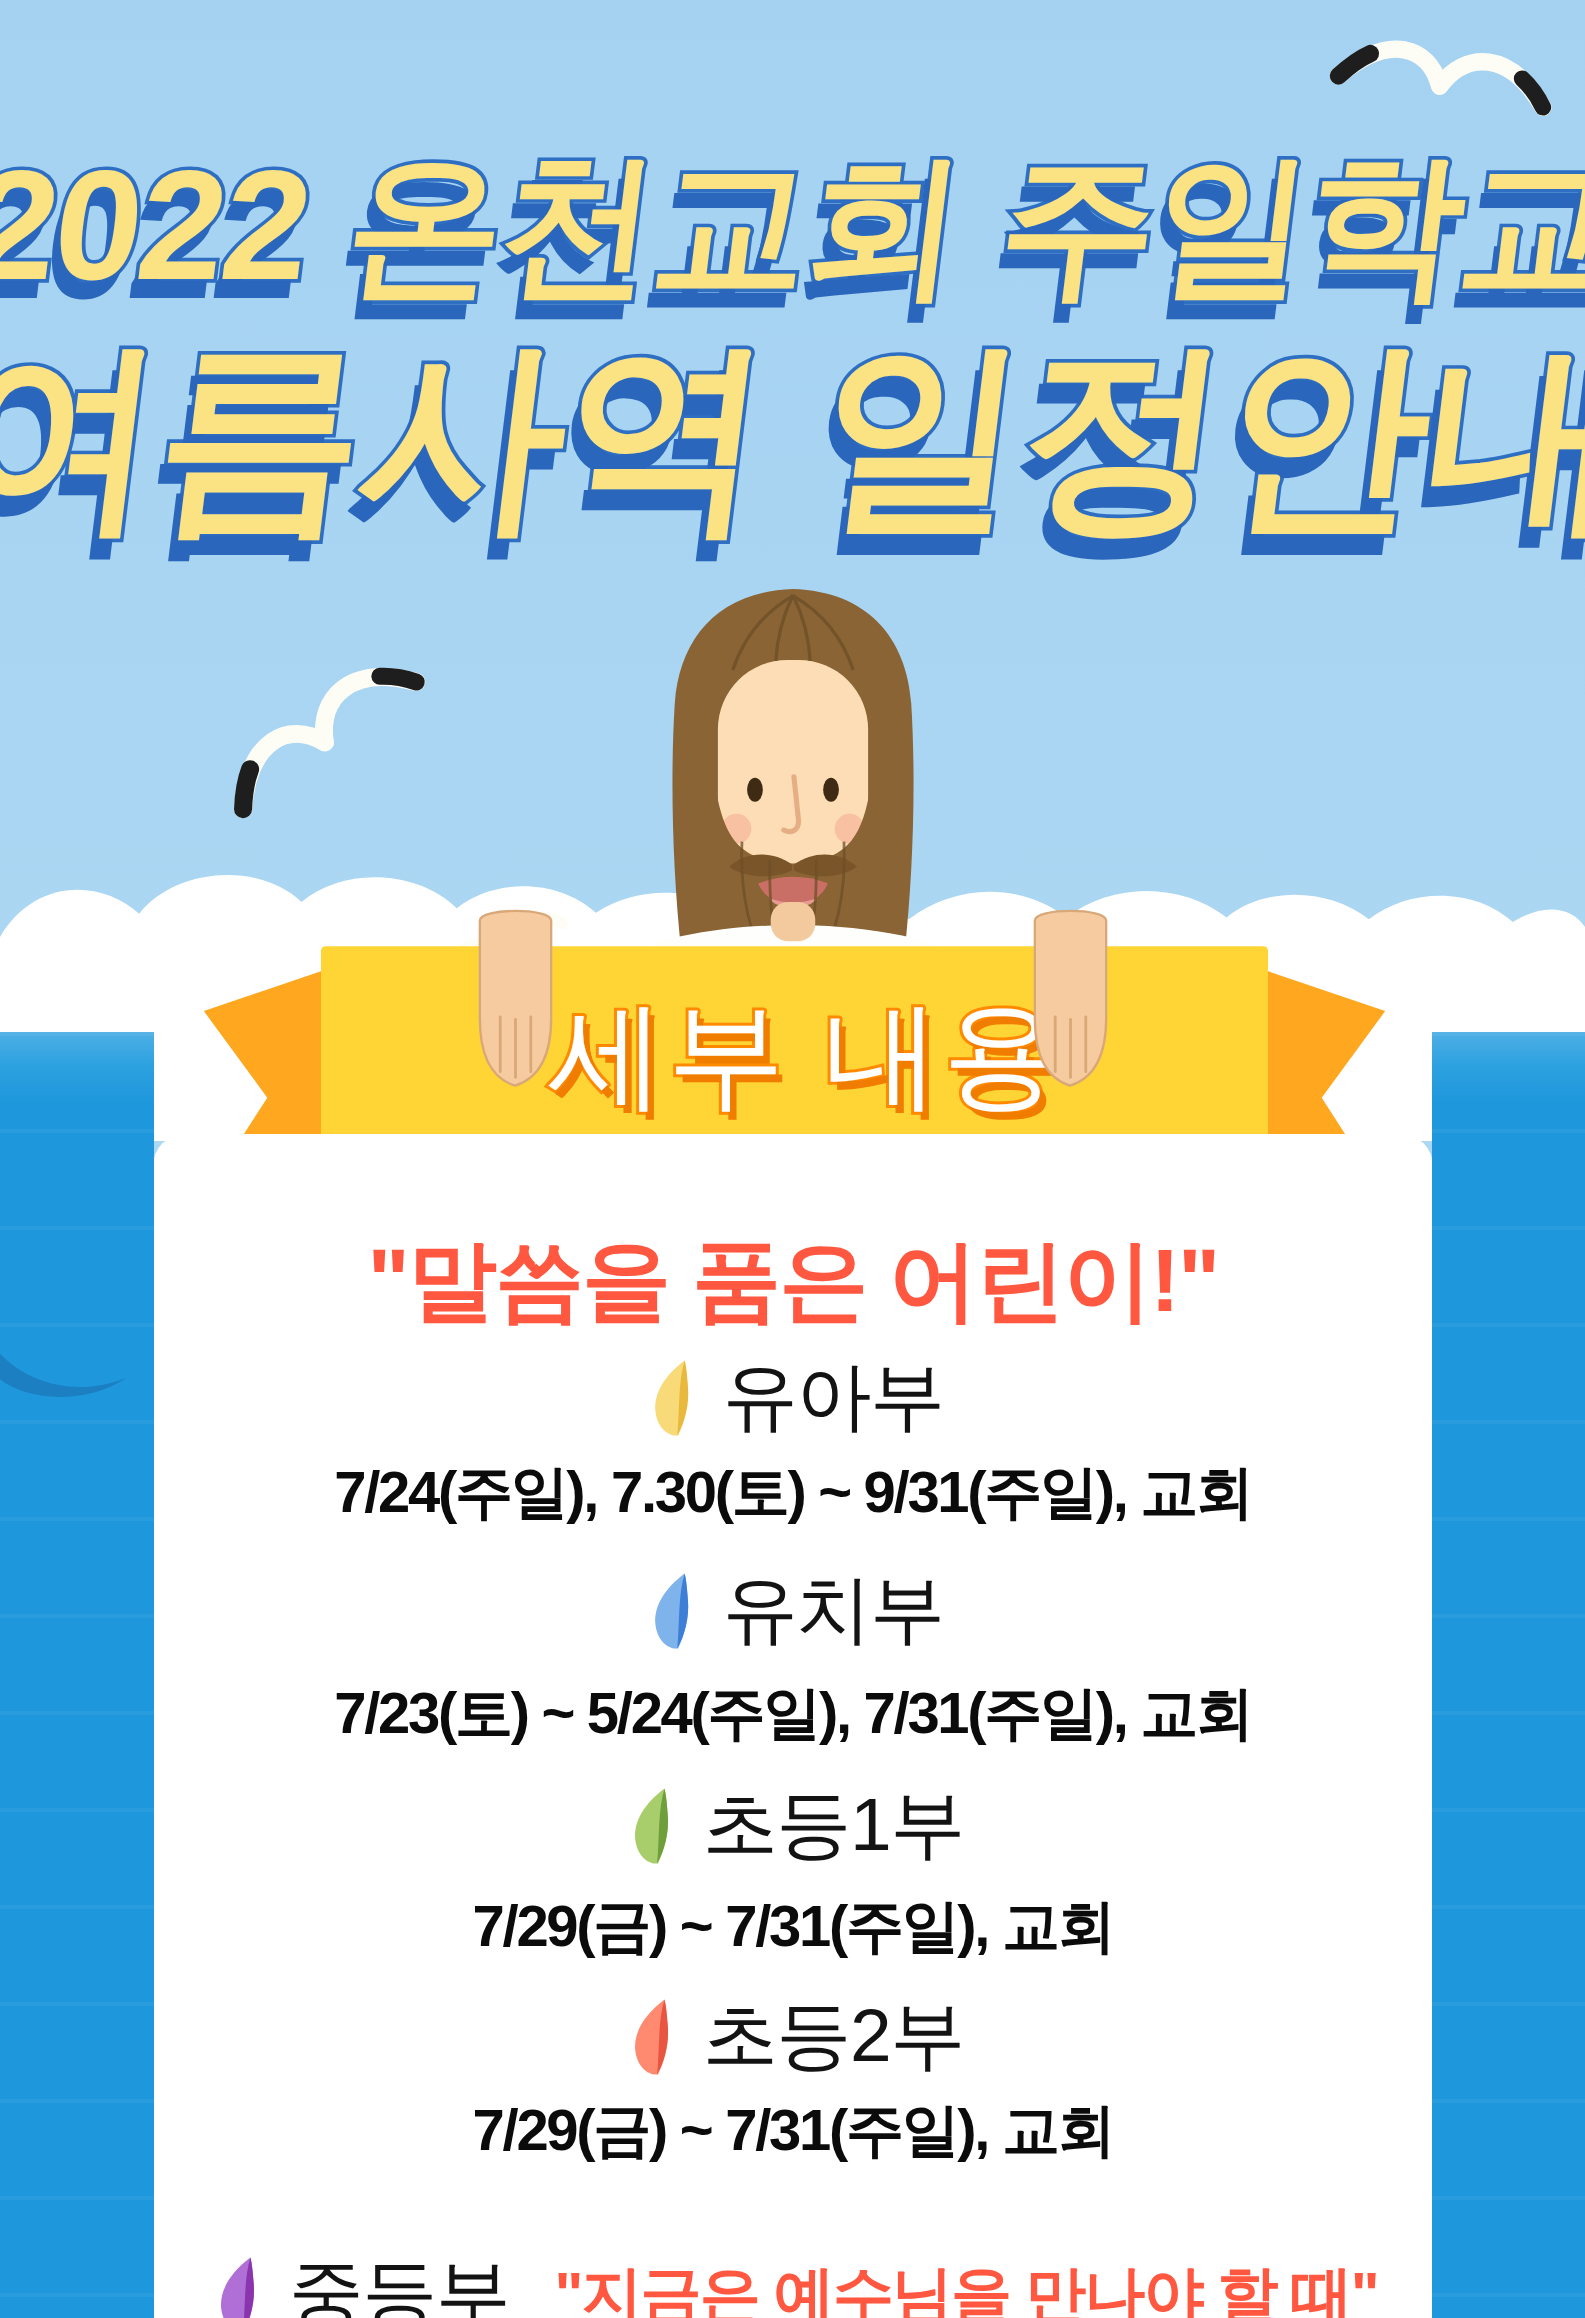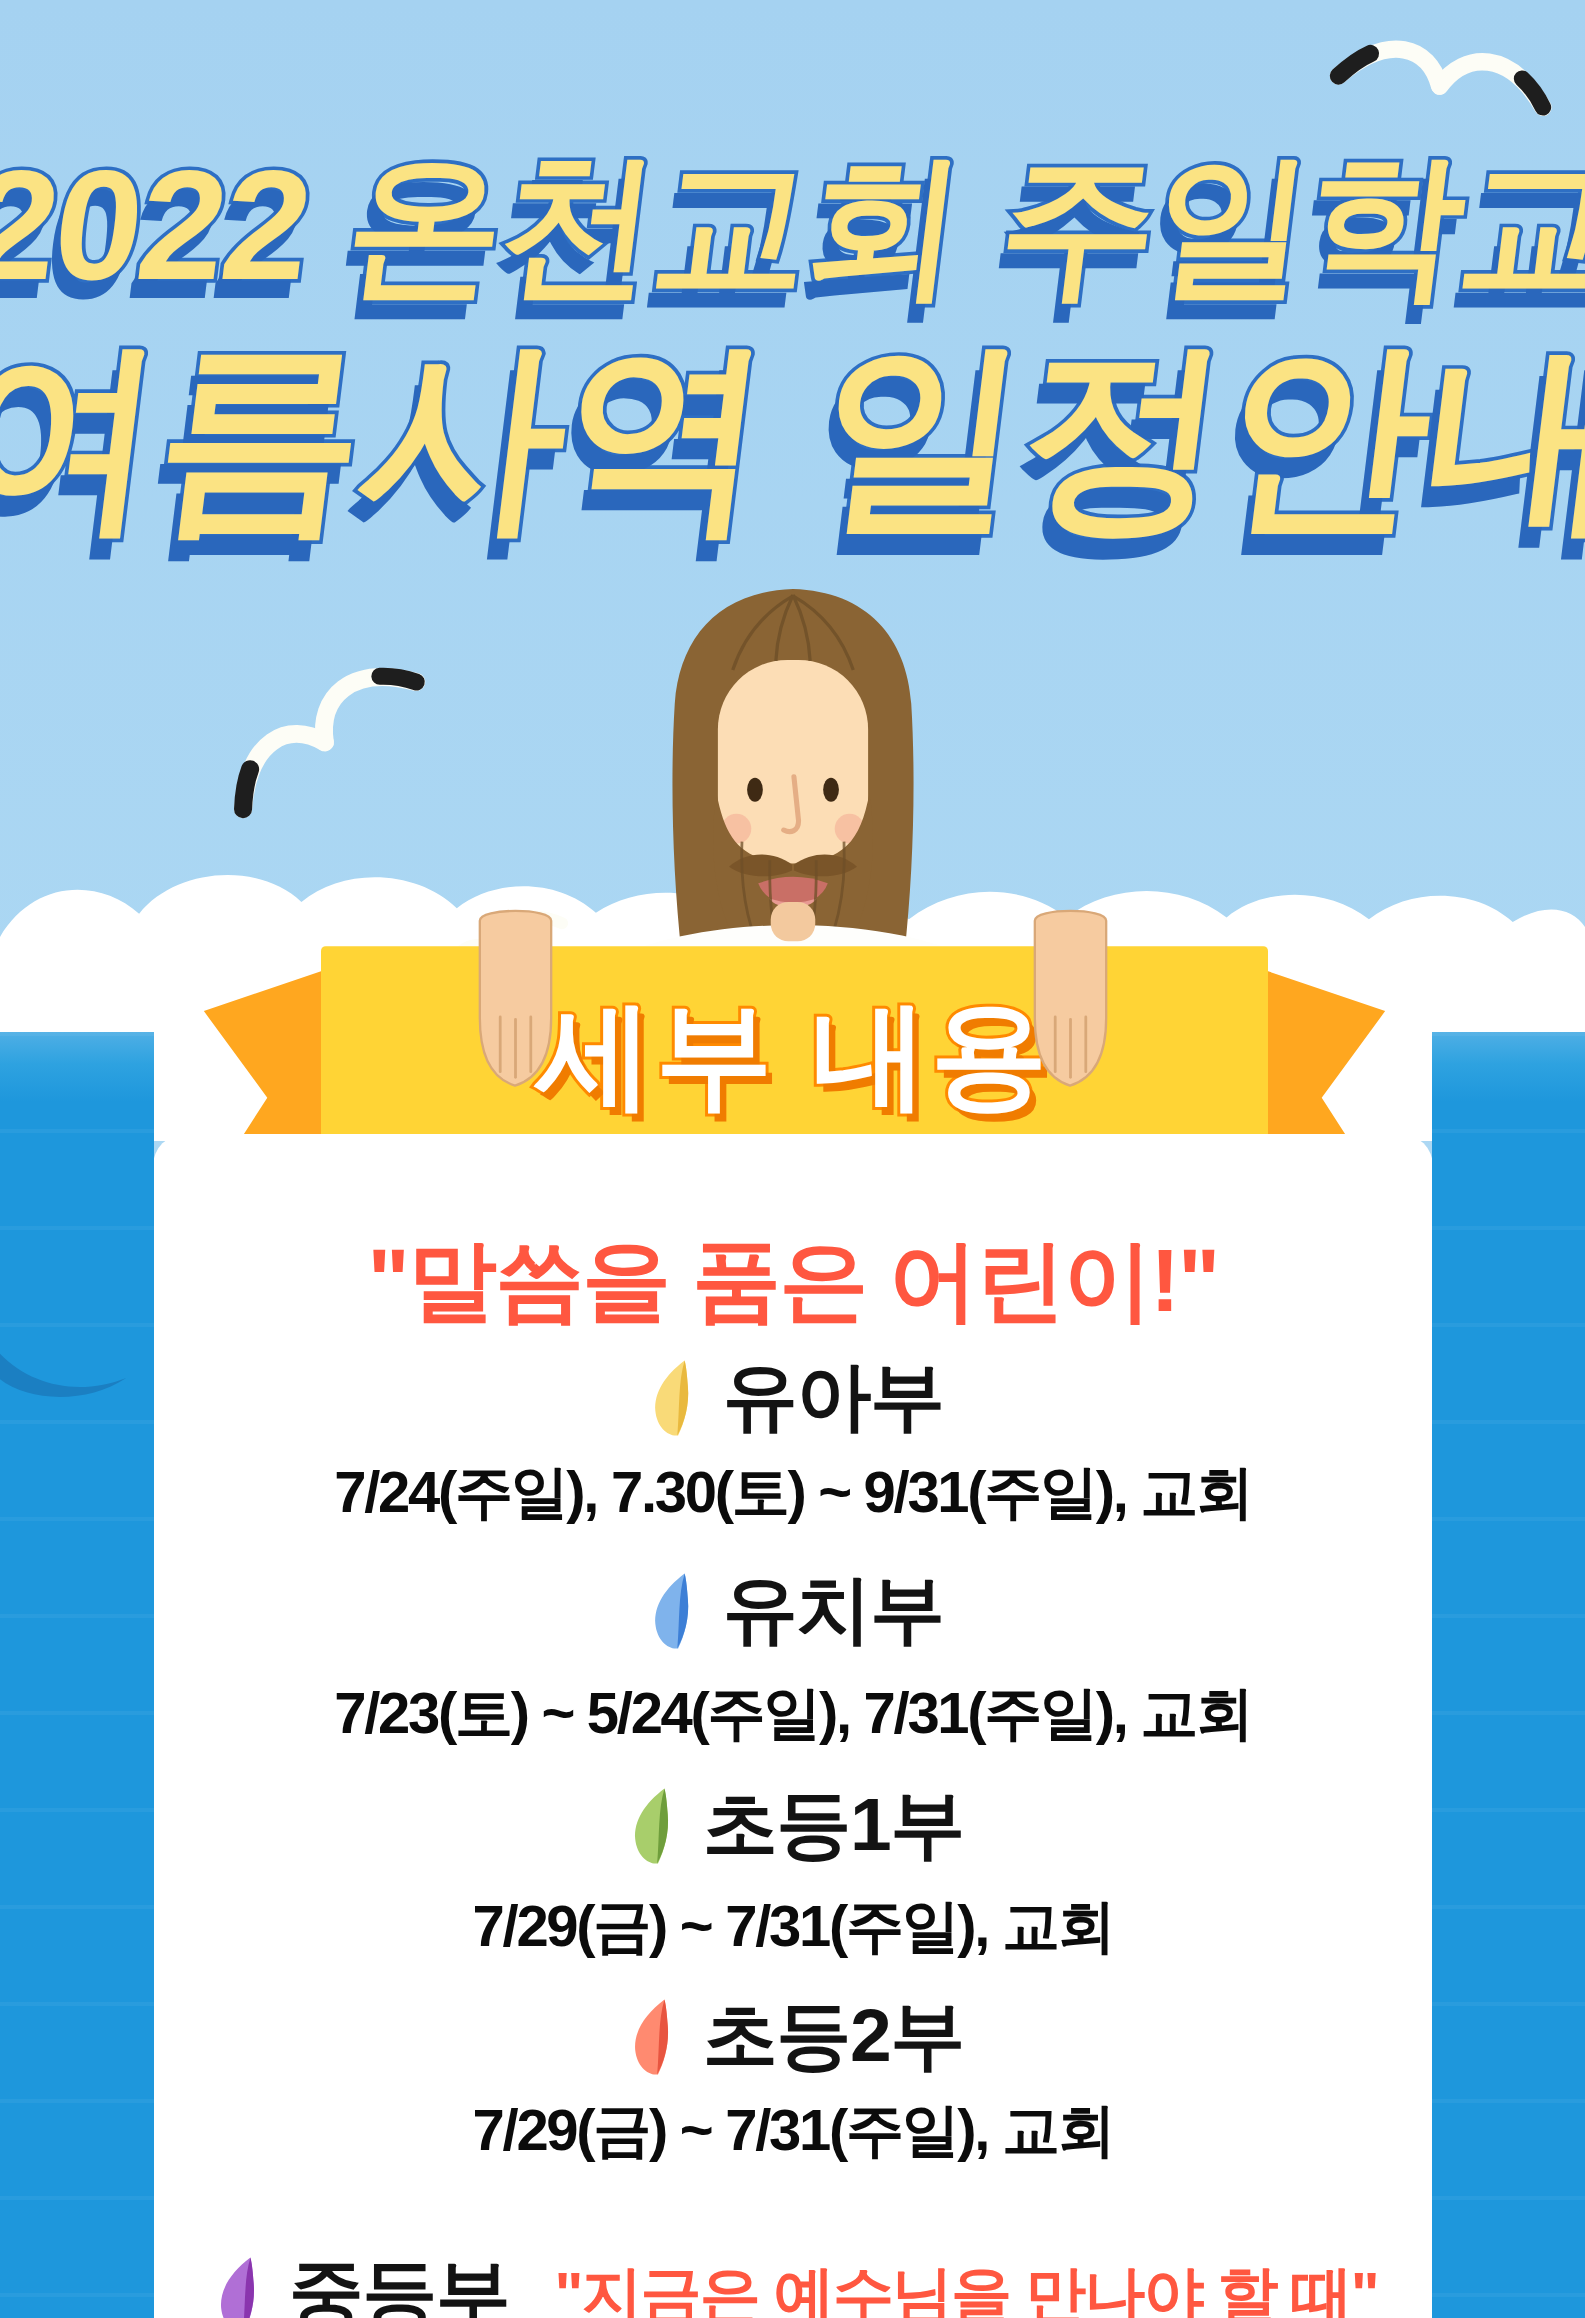--- a/index.html
+++ b/index.html
@@ -16,37 +16,37 @@
   .title-line{
     font-weight:900;color:#FBE383;line-height:1;
     -webkit-text-stroke:7.4px #2E6FC4;paint-order:stroke fill;
     letter-spacing:-2.8px;
   }
   .title-1{top:147px;font-size:156px;text-shadow:-6.5px 18.5px 0 #2A67BC;transform:translateX(-50%) skewX(-7deg);}
   .title-2{top:332px;font-size:205px;text-shadow:-7.4px 21.3px 0 #2A67BC;transform:translateX(-50%) skewX(-7deg);}
 
   
   .banner-label{
-    top:979px;font-size:117px;font-weight:700;color:#FFFFFF;line-height:1.3;
+    top:979px;font-size:117px;font-weight:400;color:#FFFFFF;line-height:1.3;
     -webkit-text-stroke:6px #FF8A00;paint-order:stroke fill;
-    text-shadow:6.5px 8.3px 0 #F07C00;letter-spacing:2.8px;
+    text-shadow:6.5px 8.3px 0 #F07C00;letter-spacing:2.8px;margin-left:12px;
   }
 
   
   .card{
     left:153px;top:1134px;width:1280px;height:1999px;
     background:#FFFFFF;border-radius:32px;
   }
 
   
   .headline{
     top:1229px;font-size:89px;font-weight:900;color:#FF5740;letter-spacing:-1.9px;line-height:1.15;
   }
   .sec-row{display:flex;align-items:center;gap:19.5px;}
-  .sec-name{font-size:75px;font-weight:700;color:#131313;letter-spacing:-1.4px;text-align:center;}
+  .sec-name{font-size:75px;font-weight:400;color:#131313;letter-spacing:-1.4px;text-align:center;}
   .sec-theme{font-size:61px;font-weight:900;color:#FF5740;letter-spacing:-1.9px;margin-left:25.5px;}
   .sched{font-size:58px;font-weight:900;color:#0B0B0B;letter-spacing:-2.3px;}
   .shell{width:61px;height:82px;flex:0 0 auto;}
 
   
   .r-n1{top:1347px}.r-d1{top:1454px}
   .r-n2{top:1560px}.r-d2{top:1675px}
   .r-n3{top:1775px}.r-d3{top:1888px}
   .r-n4{top:1986px}.r-d4{top:2092px}
   .r-n5{top:2244px}

